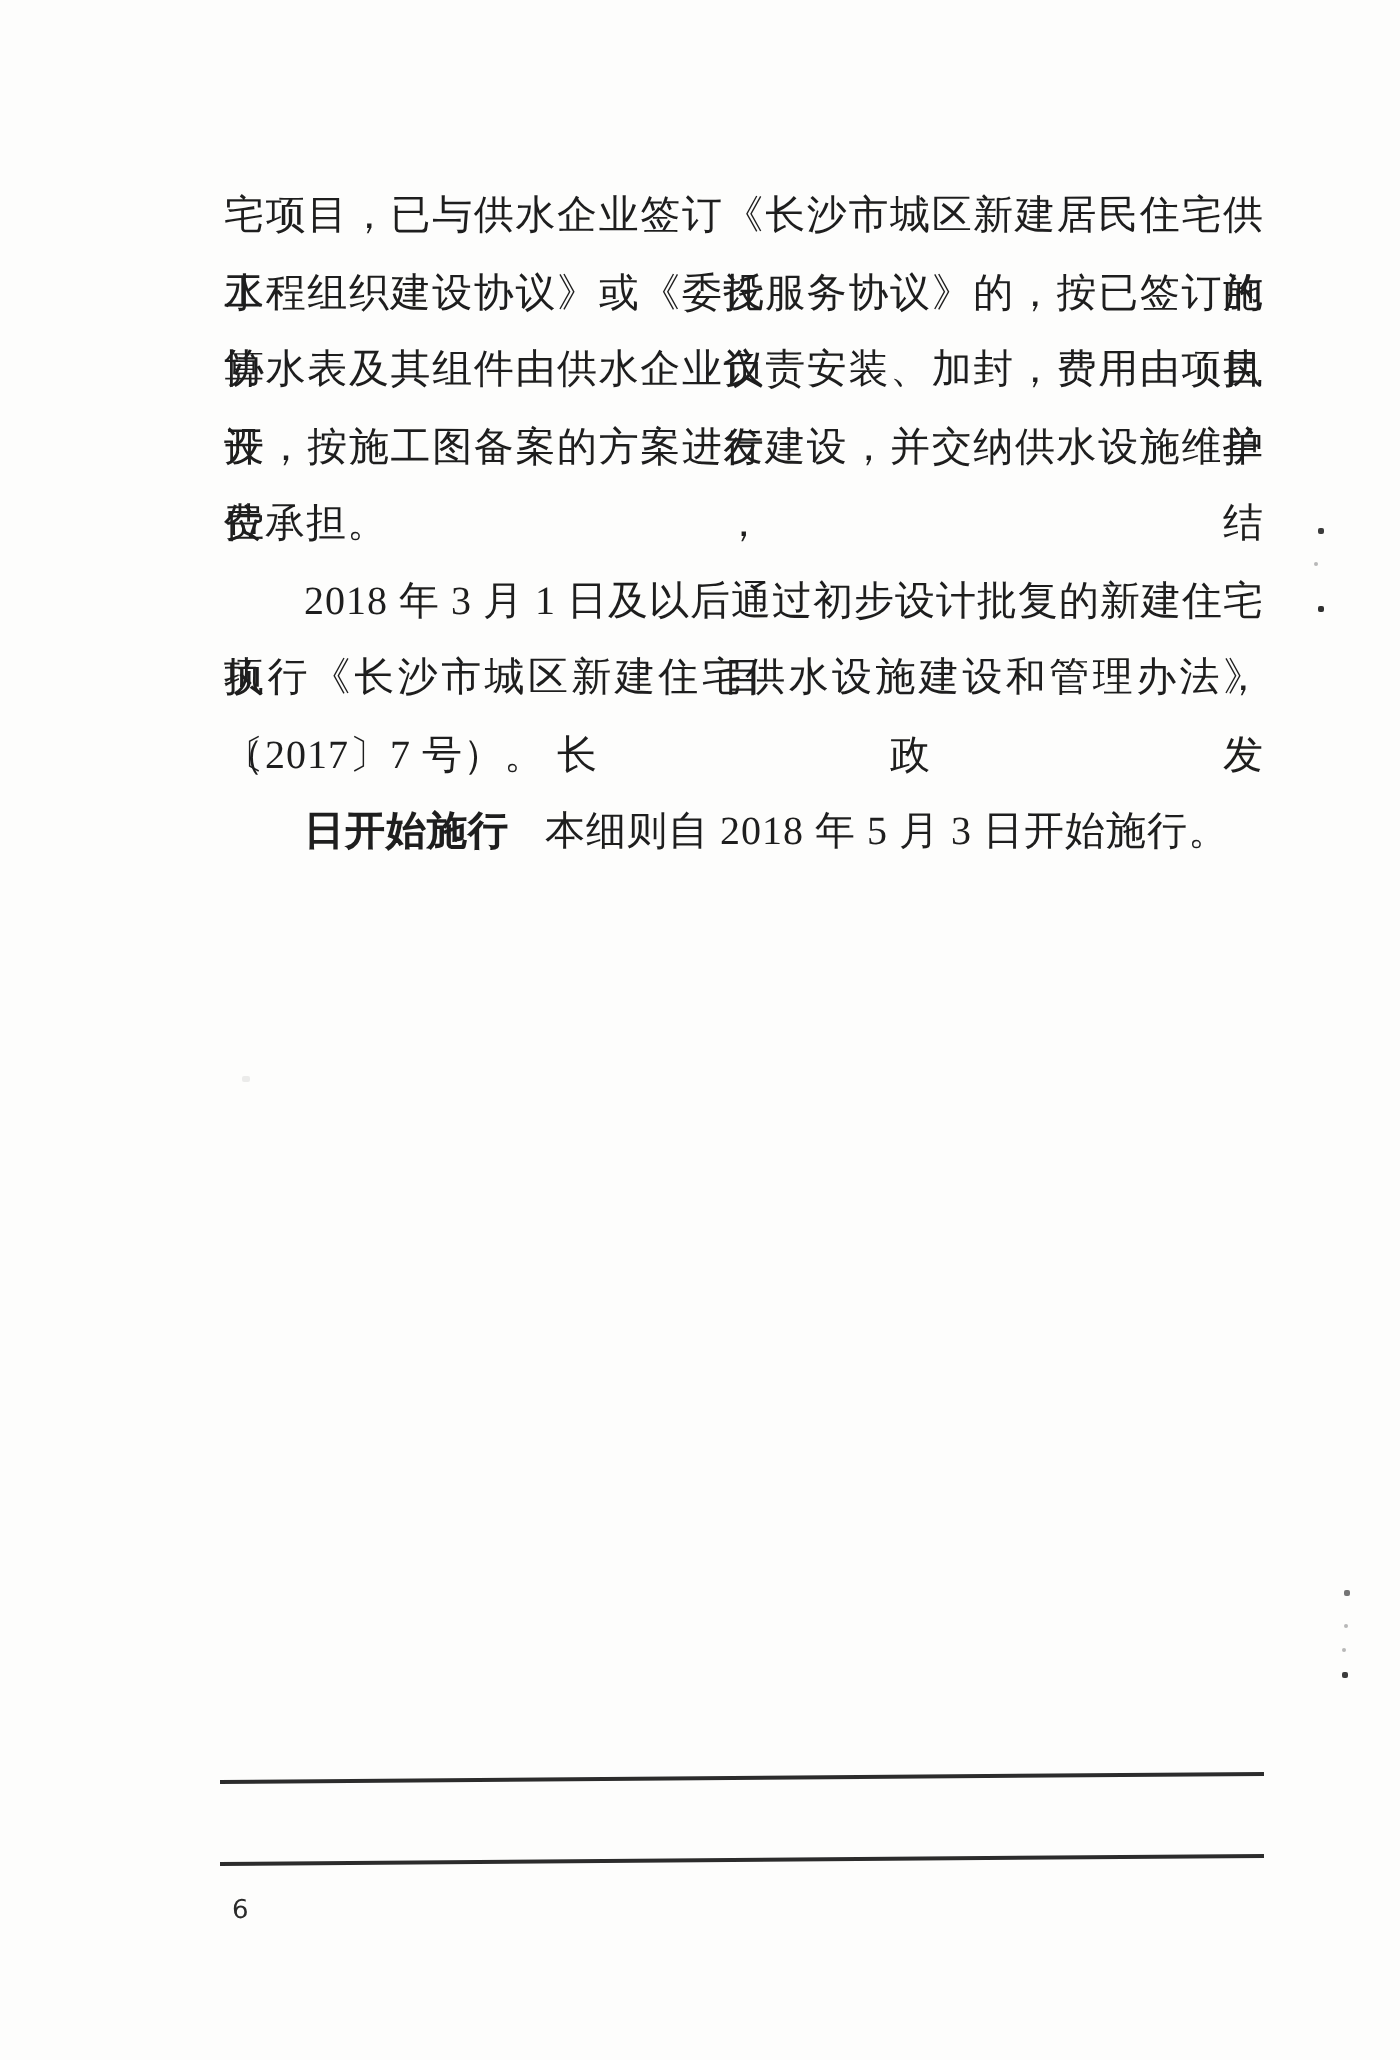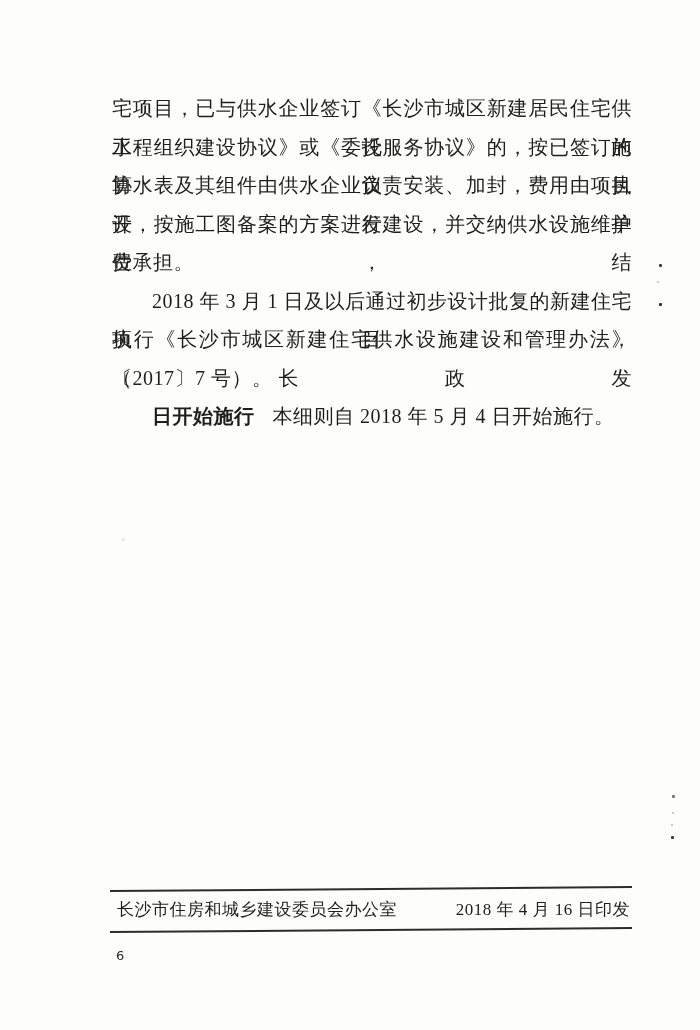--- a/index.html
+++ b/index.html
@@ -78,29 +78,25 @@
 
   <div class="body-text">
     <p class="line justify">宅项目，已与供水企业签订《长沙市城区新建居民住宅供水设施</p>
     <p class="line justify">工程组织建设协议》或《委托服务协议》的，按已签订的协议执</p>
     <p class="line justify">算水表及其组件由供水企业负责安装、加封，费用由项目开发单</p>
     <p class="line justify">设，按施工图备案的方案进行建设，并交纳供水设施维护费，结</p>
     <p class="line">位承担。</p>
     <p class="line justify indent">2018 年 3 月 1 日及以后通过初步设计批复的新建住宅项目，</p>
     <p class="line justify">执行《长沙市城区新建住宅供水设施建设和管理办法》（长政发</p>
     <p class="line">〔2017〕7 号）。</p>
-    <p class="line indent"><span class="article-label">日开始施行</span><span>本细则自 2018 年 5 月 4 日开始施行。</span></p>
+    <p class="line indent"><span class="article-label">日开始施行</span><span>本细则自 2018 年 5 月 3 日开始施行。</span></p>
   </div>
 
   <div class="footer-rule top"></div>
 
-  <div class="footer-row">
-    <span class="footer-issuer">长沙市住房和城乡建设委员会办公室</span>
-    <span class="footer-date">2018 年 4 月 16 日印发</span>
-  </div>
 
   <div class="footer-rule bottom"></div>
 
   <div class="page-number">6</div>
 
   <div class="speck" style="left:659px; top:264px; width:3px; height:3px; opacity:0.85;"></div>
   <div class="speck" style="left:657px; top:281px; width:2px; height:2px; opacity:0.3;"></div>
   <div class="speck" style="left:659px; top:303px; width:3px; height:3px; opacity:0.9;"></div>
   <div class="speck" style="left:672px; top:795px; width:3px; height:3px; opacity:0.6;"></div>
   <div class="speck" style="left:672px; top:812px; width:2px; height:2px; opacity:0.3;"></div>

